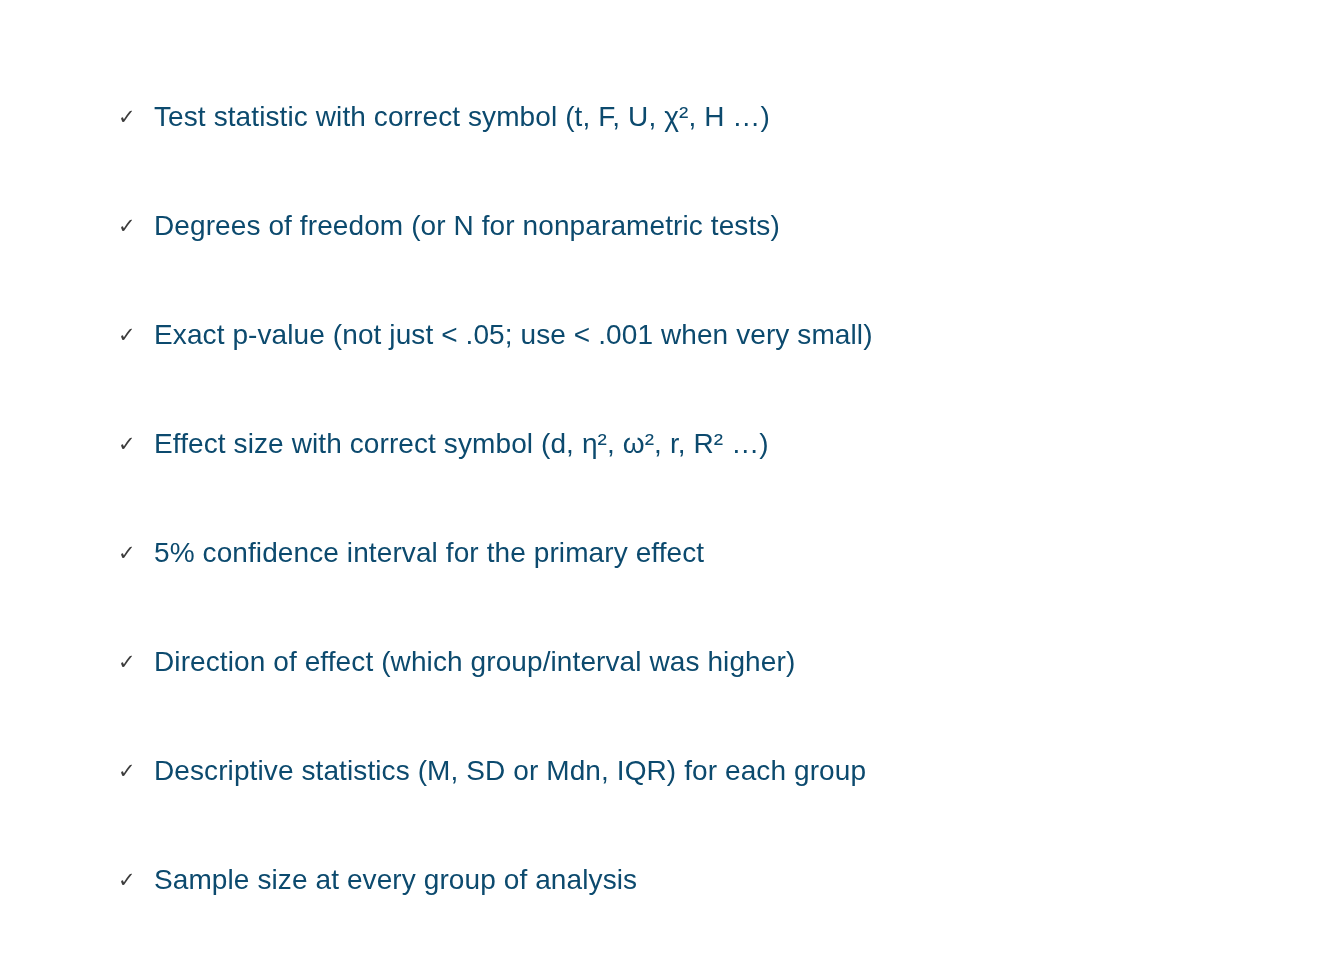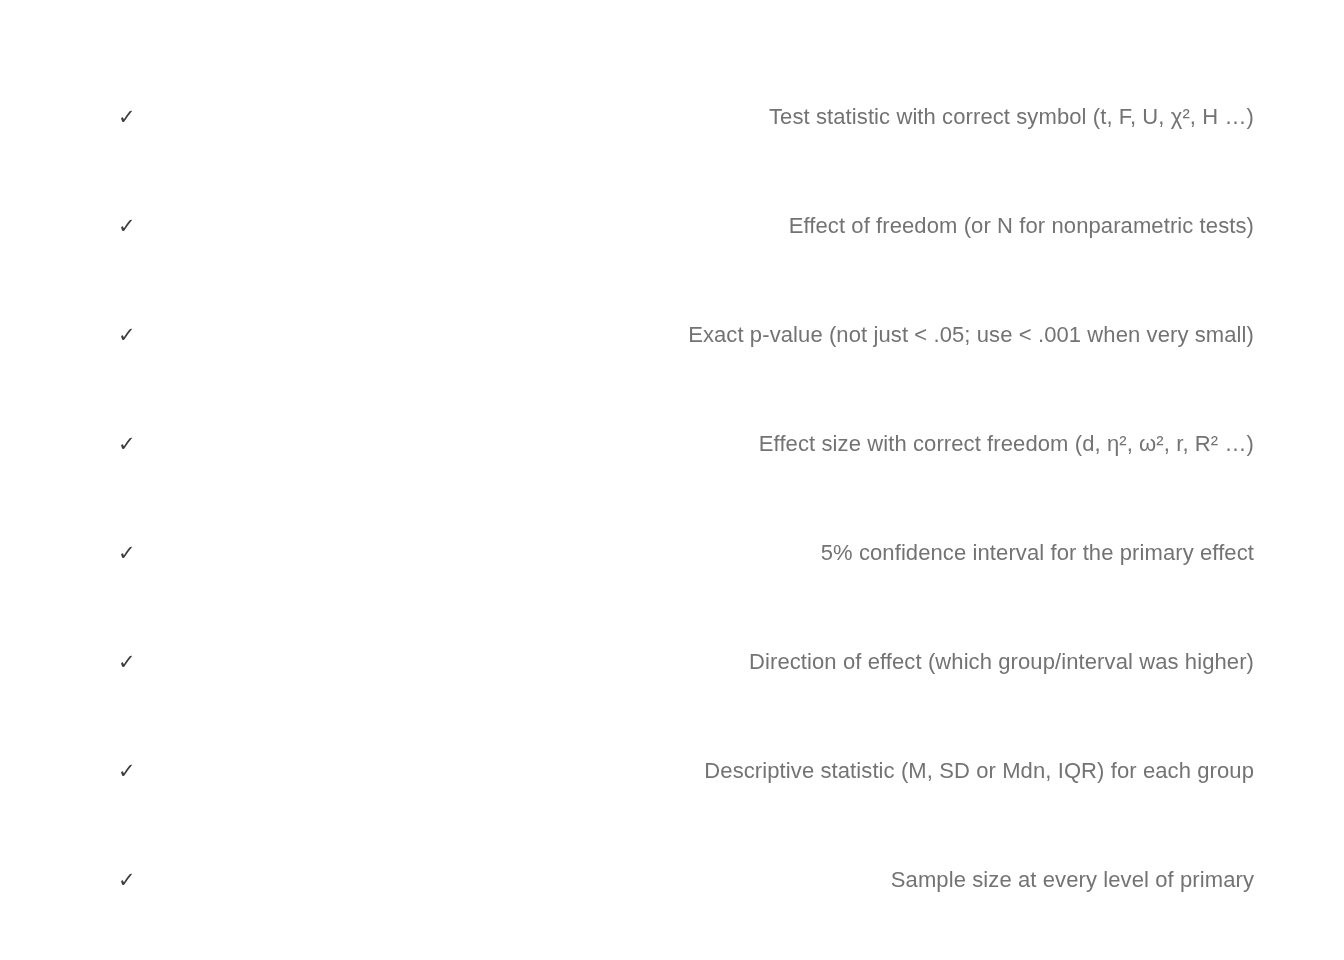--- a/index.html
+++ b/index.html
@@ -37,59 +37,58 @@
   .check-mark {
     flex: 0 0 auto;
     width: 36px;
     font-size: 21px;
     color: #3c3c3c;
     line-height: 109px;
     text-align: left;
   }
   .check-text {
     flex: 1 1 auto;
-    font-size: 22px;
+    font-size: 28px;
     line-height: 109px;
-    color: #737373;
+    color: #0c4a6e;
     white-space: nowrap;
     letter-spacing: 0.1px;
-    text-align: right;
   }
 </style>
 </head>
 <body>
 
 <div class="slide">
   <ul class="checklist">
     <li class="check-item">
       <span class="check-mark">✓</span>
       <span class="check-text">Test statistic with correct symbol (t, F, U, χ², H …)</span>
     </li>
     <li class="check-item">
       <span class="check-mark">✓</span>
-      <span class="check-text">Effect of freedom (or N for nonparametric tests)</span>
+      <span class="check-text">Degrees of freedom (or N for nonparametric tests)</span>
     </li>
     <li class="check-item">
       <span class="check-mark">✓</span>
       <span class="check-text">Exact p-value (not just &lt; .05; use &lt; .001 when very small)</span>
     </li>
     <li class="check-item">
       <span class="check-mark">✓</span>
-      <span class="check-text">Effect size with correct freedom (d, η², ω², r, R² …)</span>
+      <span class="check-text">Effect size with correct symbol (d, η², ω², r, R² …)</span>
     </li>
     <li class="check-item">
       <span class="check-mark">✓</span>
       <span class="check-text">5% confidence interval for the primary effect</span>
     </li>
     <li class="check-item">
       <span class="check-mark">✓</span>
       <span class="check-text">Direction of effect (which group/interval was higher)</span>
     </li>
     <li class="check-item">
       <span class="check-mark">✓</span>
-      <span class="check-text">Descriptive statistic (M, SD or Mdn, IQR) for each group</span>
+      <span class="check-text">Descriptive statistics (M, SD or Mdn, IQR) for each group</span>
     </li>
     <li class="check-item">
       <span class="check-mark">✓</span>
-      <span class="check-text">Sample size at every level of primary</span>
+      <span class="check-text">Sample size at every group of analysis</span>
     </li>
   </ul>
 </div>
 
 </body></html>

